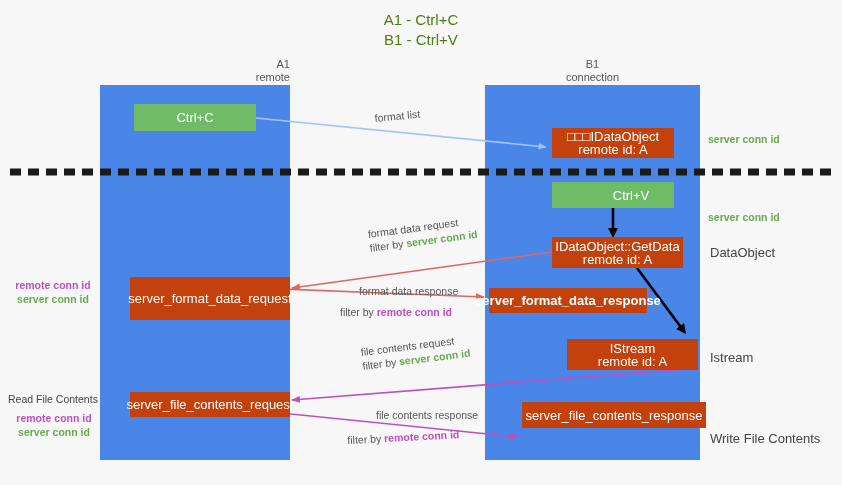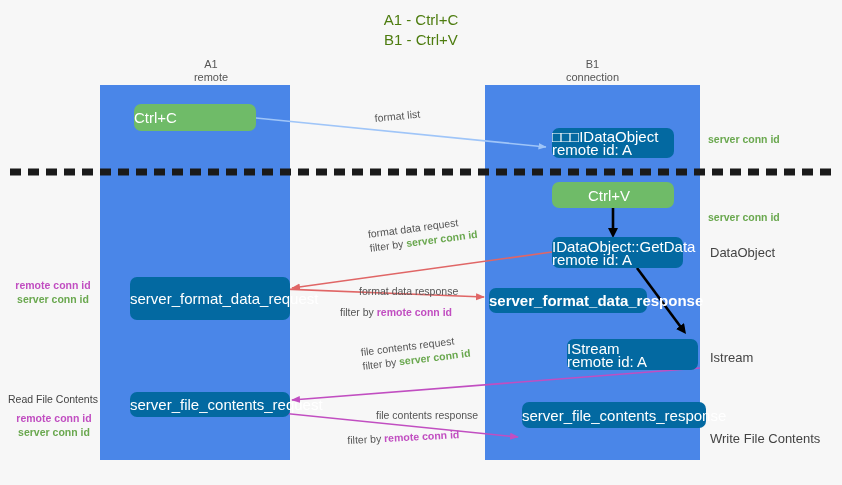--- a/index.html
+++ b/index.html
@@ -26,27 +26,26 @@
 
   
   .lane{
     background:#4a86e8;
   }
 
   
   .box{
     box-sizing:border-box;
     display:flex;flex-direction:column;
-    align-items:flex-start;justify-content:center;
-    color:#ffffff;font-size:15px;line-height:13px;
+    align-items:center;justify-content:center;
+    color:#ffffff;font-size:13px;line-height:13px;
     text-align:center;
-    border-radius:7px;
   }
   .box.green{background:#6aa84f;background:#6fbb68;}
-  .box.orange{background:#0369a1;}
+  .box.orange{background:#c2410c;}
   .box .l2{display:block;}
 
   
   #wires{position:absolute;left:0;top:0;width:842px;height:485px;
          pointer-events:none;}
 
   
   .lbl{font-size:10.5px;line-height:14px;color:#555;white-space:nowrap;}
   .green-t{color:#6aa84f;font-weight:bold;}
   .mag-t{color:#c14ec1;font-weight:bold;}
@@ -57,21 +56,21 @@
 </head>
 <body>
 
 <div id="stage">
 
   <div class="abs title">
     <div>A1 - Ctrl+C</div>
     <div>B1 - Ctrl+V</div>
   </div>
 
-  <div class="abs lane-head" style="left:116px;top:58px;width:190px;">
+  <div class="abs lane-head" style="left:100px;top:58px;width:190px;text-align:right;">
     <div>A1</div>
     <div>remote</div>
   </div>
   <div class="abs lane-head" style="left:485px;top:58px;width:215px;">
     <div>B1</div>
     <div>connection</div>
   </div>
 
   <div class="abs lane" style="left:100px;top:85px;width:190px;height:375px;"></div>
   <div class="abs lane" style="left:485px;top:85px;width:215px;height:375px;"></div>

